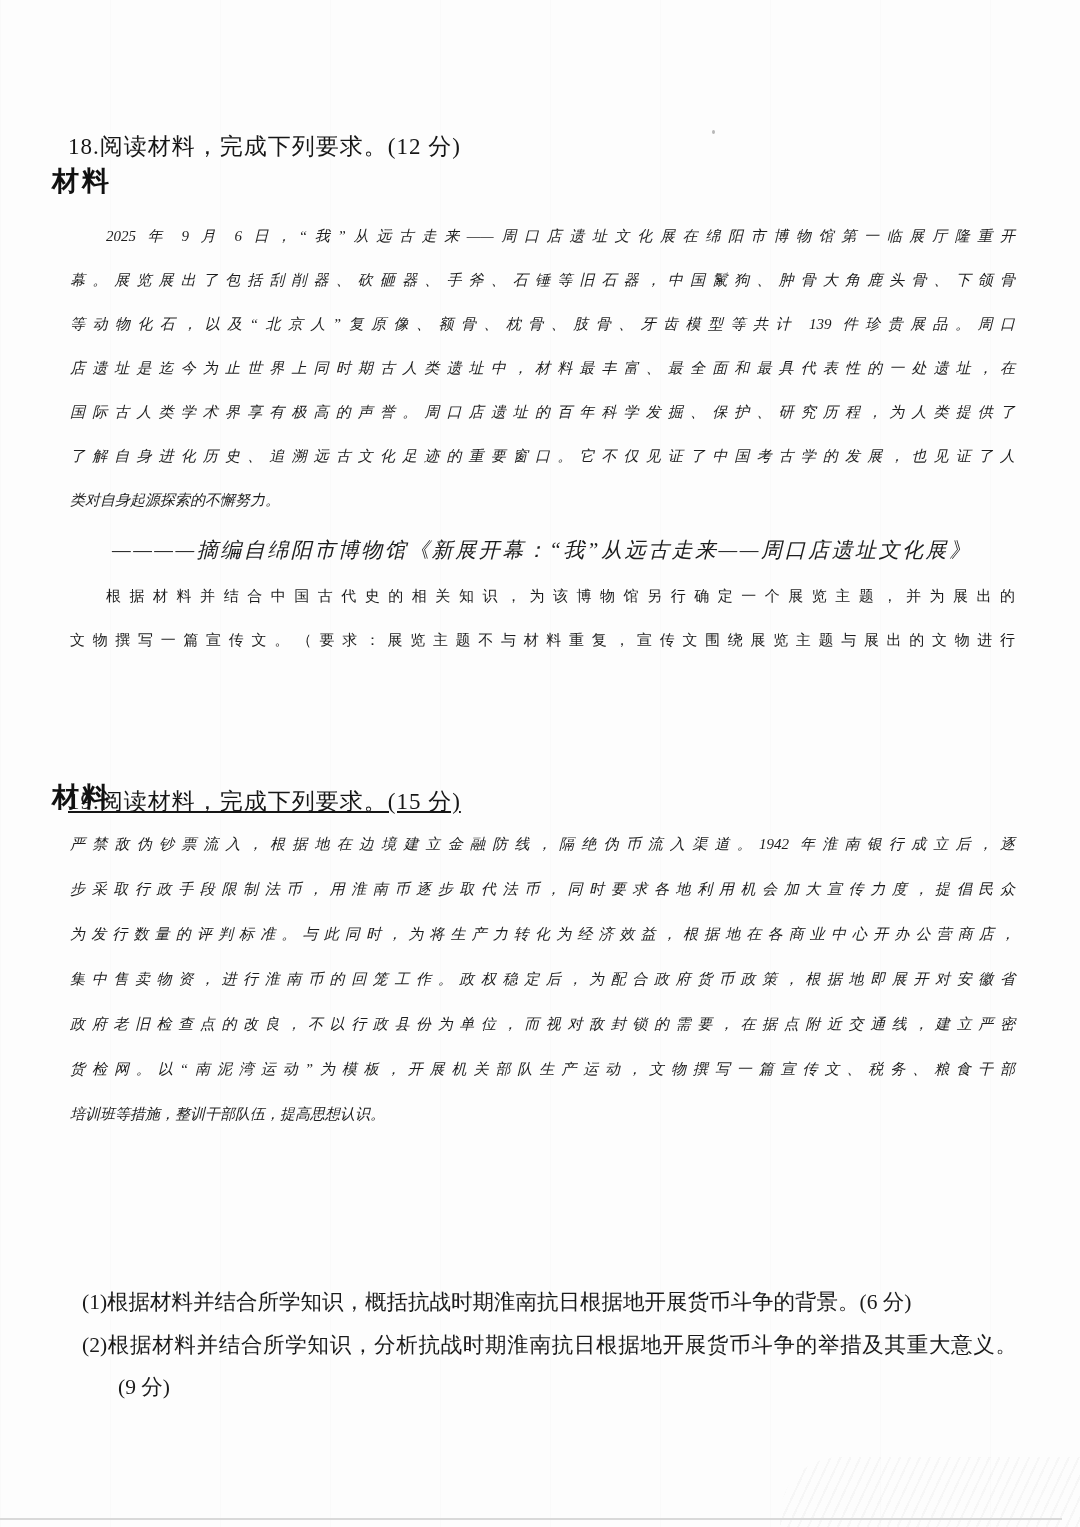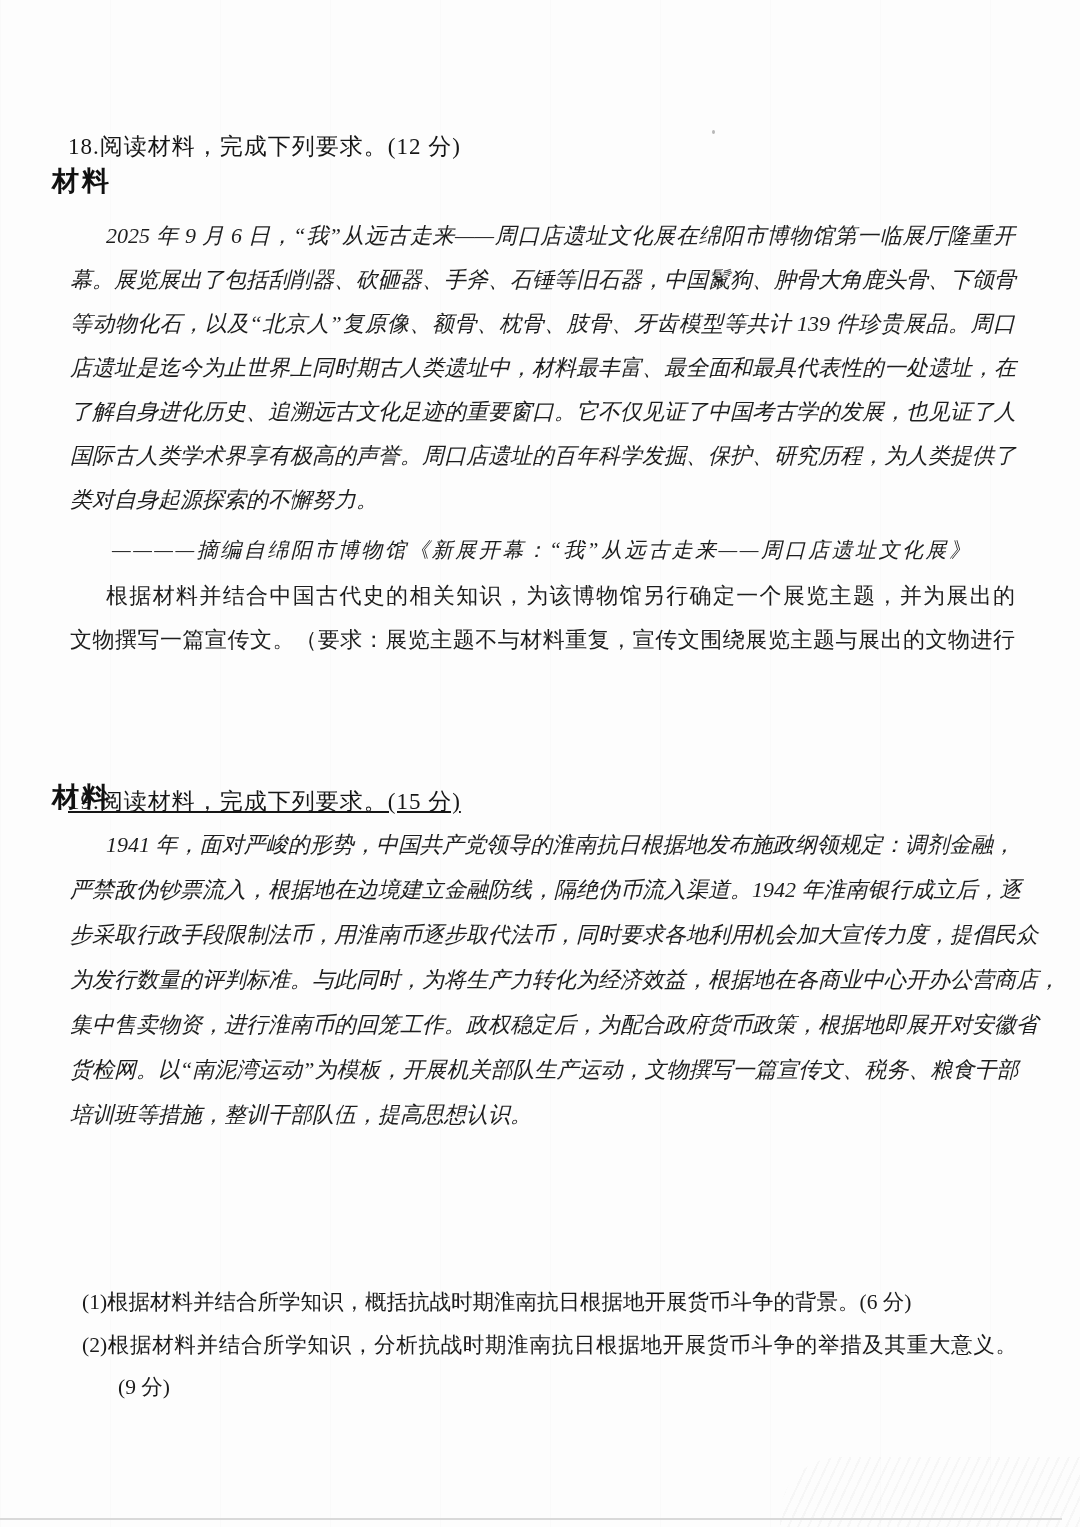--- a/index.html
+++ b/index.html
@@ -38,21 +38,21 @@
     color: #111;
   }
 
   .para {
     left: 70px;
     width: 945px;
   }
   .mline {
     height: 44px;
     line-height: 44px;
-    font-size: 22px;
+    font-size: 15px;
     text-align: justify;
     text-align-last: justify;
     white-space: nowrap;
     color: #1d1d1d;
   }
   .kai { font-style: italic; }          
   .mline.first { text-indent: 36px; }
   .mline.last  { text-align-last: left; white-space: normal; }
 
   .attribution {
@@ -120,42 +120,42 @@
 
   <div class="abs q-heading" style="top:131px;">18.阅读材料，完成下列要求。(12 分)</div>
 
   <div class="abs material-label" style="top:163px;">材料</div>
 
   <div class="abs para" style="top:214px;">
     <div class="mline kai first">2025 年 9 月 6 日，“我”从远古走来——周口店遗址文化展在绵阳市博物馆第一临展厅隆重开</div>
     <div class="mline kai">幕。展览展出了包括刮削器、砍砸器、手斧、石锤等旧石器，中国鬣狗、肿骨大角鹿头骨、下颌骨</div>
     <div class="mline kai">等动物化石，以及“北京人”复原像、额骨、枕骨、肢骨、牙齿模型等共计 139 件珍贵展品。周口</div>
     <div class="mline kai">店遗址是迄今为止世界上同时期古人类遗址中，材料最丰富、最全面和最具代表性的一处遗址，在</div>
+    <div class="mline kai">国际古人类学术界享有极高的声誉。周口店遗址的百年科学发掘、保护、研究历程，为人类提供了</div>
     <div class="mline kai">了解自身进化历史、追溯远古文化足迹的重要窗口。它不仅见证了中国考古学的发展，也见证了人</div>
-    <div class="mline kai">国际古人类学术界享有极高的声誉。周口店遗址的百年科学发掘、保护、研究历程，为人类提供了</div>
     <div class="mline kai last">类对自身起源探索的不懈努力。</div>
   </div>
 
   <div class="abs attribution indent" style="top:536px;">————摘编自绵阳市博物馆《新展开幕：“我”从远古走来——周口店遗址文化展》</div>
 
   <div class="abs para" style="top:574px;">
     <div class="mline first">根据材料并结合中国古代史的相关知识，为该博物馆另行确定一个展览主题，并为展出的</div>
     <div class="mline">文物撰写一篇宣传文。（要求：展览主题不与材料重复，宣传文围绕展览主题与展出的文物进行</div>
   </div>
 
   <div class="abs q-heading" style="top:786px;text-decoration:underline;">19.阅读材料，完成下列要求。(15 分)</div>
 
   <div class="abs material-label" style="top:779px;">材料</div>
 
   <div class="abs para" style="top:822px;">
-    <div class="mline kai first" style="height:45px;line-height:45px;">1941 年，面对严峻的形势，中国共产党领导的淮南抗日根据地发布施政纲领规定：调剂金融，</div>
     <div class="mline kai" style="height:45px;line-height:45px;">严禁敌伪钞票流入，根据地在边境建立金融防线，隔绝伪币流入渠道。1942 年淮南银行成立后，逐</div>
     <div class="mline kai" style="height:45px;line-height:45px;">步采取行政手段限制法币，用淮南币逐步取代法币，同时要求各地利用机会加大宣传力度，提倡民众</div>
     <div class="mline kai" style="height:45px;line-height:45px;">为发行数量的评判标准。与此同时，为将生产力转化为经济效益，根据地在各商业中心开办公营商店，</div>
     <div class="mline kai" style="height:45px;line-height:45px;">集中售卖物资，进行淮南币的回笼工作。政权稳定后，为配合政府货币政策，根据地即展开对安徽省</div>
+    <div class="mline kai" style="height:45px;line-height:45px;">政府老旧检查点的改良，不以行政县份为单位，而视对敌封锁的需要，在据点附近交通线，建立严密</div>
     <div class="mline kai" style="height:45px;line-height:45px;">货检网。以“南泥湾运动”为模板，开展机关部队生产运动，文物撰写一篇宣传文、税务、粮食干部</div>
     <div class="mline kai last" style="height:45px;line-height:45px;">培训班等措施，整训干部队伍，提高思想认识。</div>
   </div>
 
 
   <div class="abs question-line" style="top:1287px;">(1)根据材料并结合所学知识，概括抗战时期淮南抗日根据地开展货币斗争的背景。(6 分)</div>
 
   <div class="abs question-line stretch" style="top:1330px;">(2)根据材料并结合所学知识，分析抗战时期淮南抗日根据地开展货币斗争的举措及其重大意义。</div>
 
   <div class="abs score-note" style="top:1372px;">(9 分)</div>

